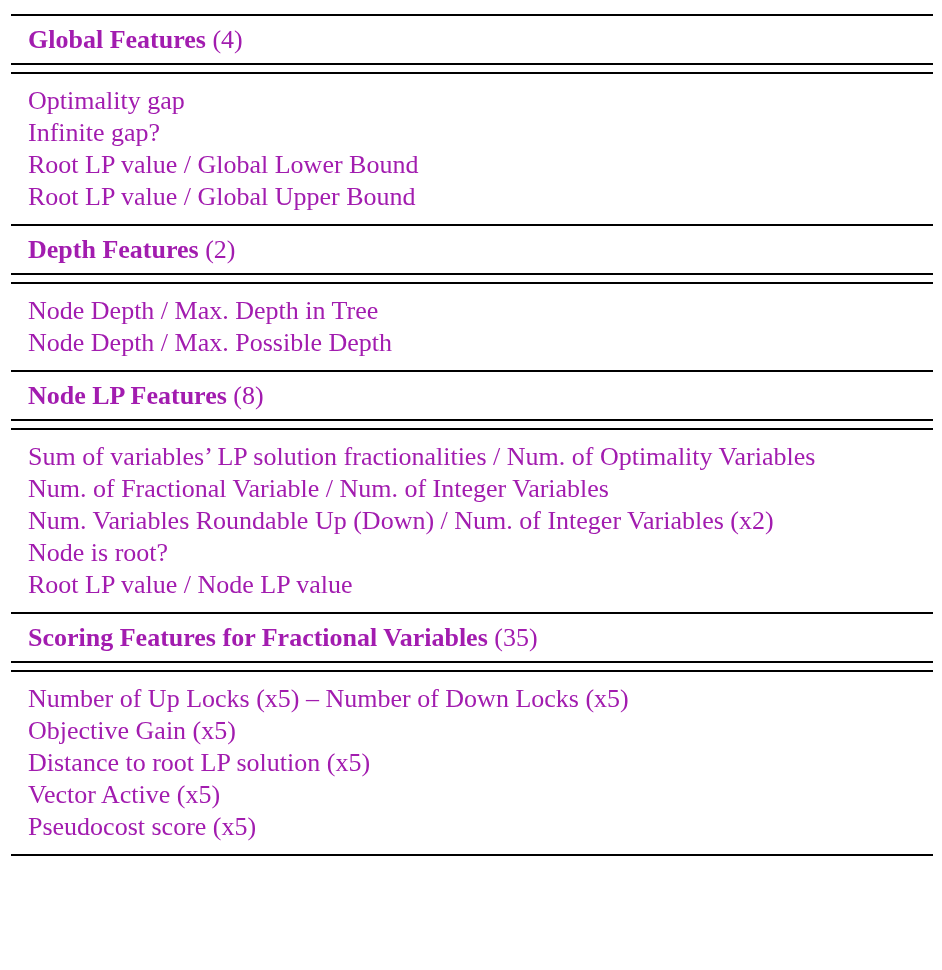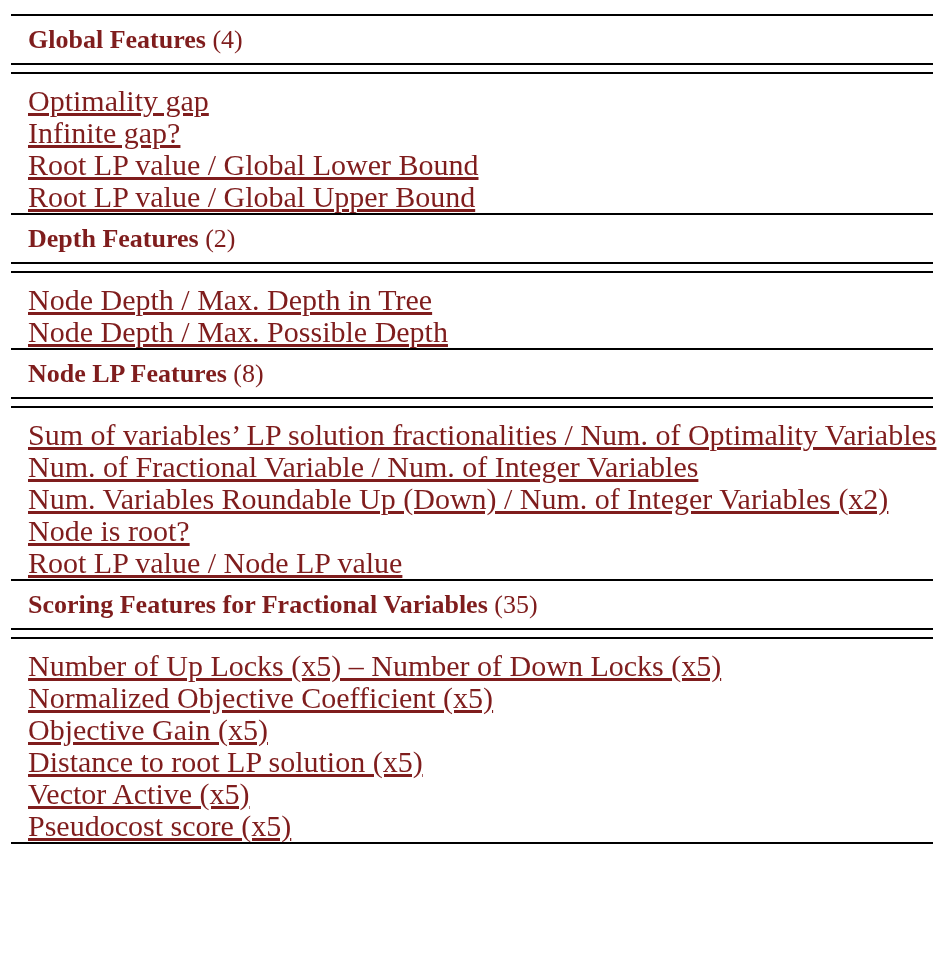--- a/index.html
+++ b/index.html
@@ -9,21 +9,21 @@
   }
   .page {
     position: relative;
     width: 942px;
     height: 970px;
     box-sizing: border-box;
     background: #ffffff;
     padding: 14px 9px 0 11px;
     overflow: hidden;
     font-family: "Liberation Serif", serif;
-    color: #7f1d1d;
+    color: #a21caf;
   }
   .rule {
     height: 2px;
     background: #000000;
   }
   .rule-double .line {
     height: 2px;
     background: #000000;
   }
   .rule-double .gap {
@@ -36,24 +36,23 @@
     line-height: 32px;
     white-space: nowrap;
   }
   .section-header .title {
     font-weight: bold;
   }
   .section-header .count {
     font-weight: normal;
   }
   .section-body {
-    padding: 11px 0 0 17px;
-    font-size: 30px;
+    padding: 11px 0 11px 17px;
+    font-size: 26px;
     line-height: 32px;
-    text-decoration: underline;
   }
   .feature-item {
     white-space: nowrap;
   }
 </style>
 </head>
 <body>
 
 <div class="page">
 
@@ -112,21 +111,20 @@
     <span class="title">Scoring Features for Fractional Variables</span>
     <span class="count">(35)</span>
   </div>
   <div class="rule-double">
     <div class="line"></div>
     <div class="gap"></div>
     <div class="line"></div>
   </div>
   <div class="section-body">
     <div class="feature-item">Number of Up Locks (x5) – Number of Down Locks (x5)</div>
-    <div class="feature-item">Normalized Objective Coefficient (x5)</div>
     <div class="feature-item">Objective Gain (x5)</div>
     <div class="feature-item">Distance to root LP solution (x5)</div>
     <div class="feature-item">Vector Active (x5)</div>
     <div class="feature-item">Pseudocost score (x5)</div>
   </div>
 
   <div class="rule"></div>
 
 </div>
 

